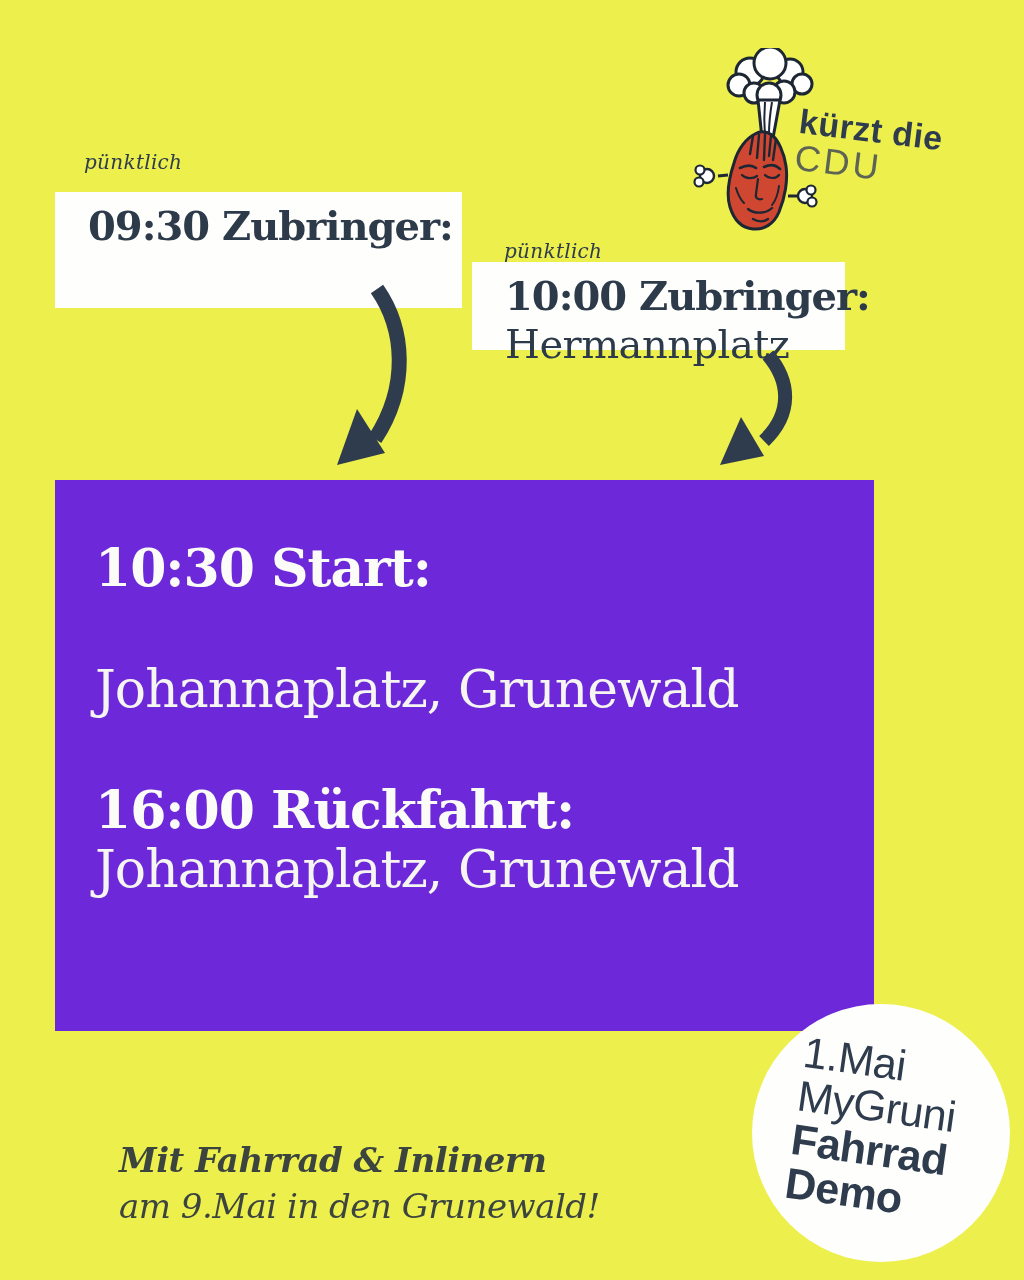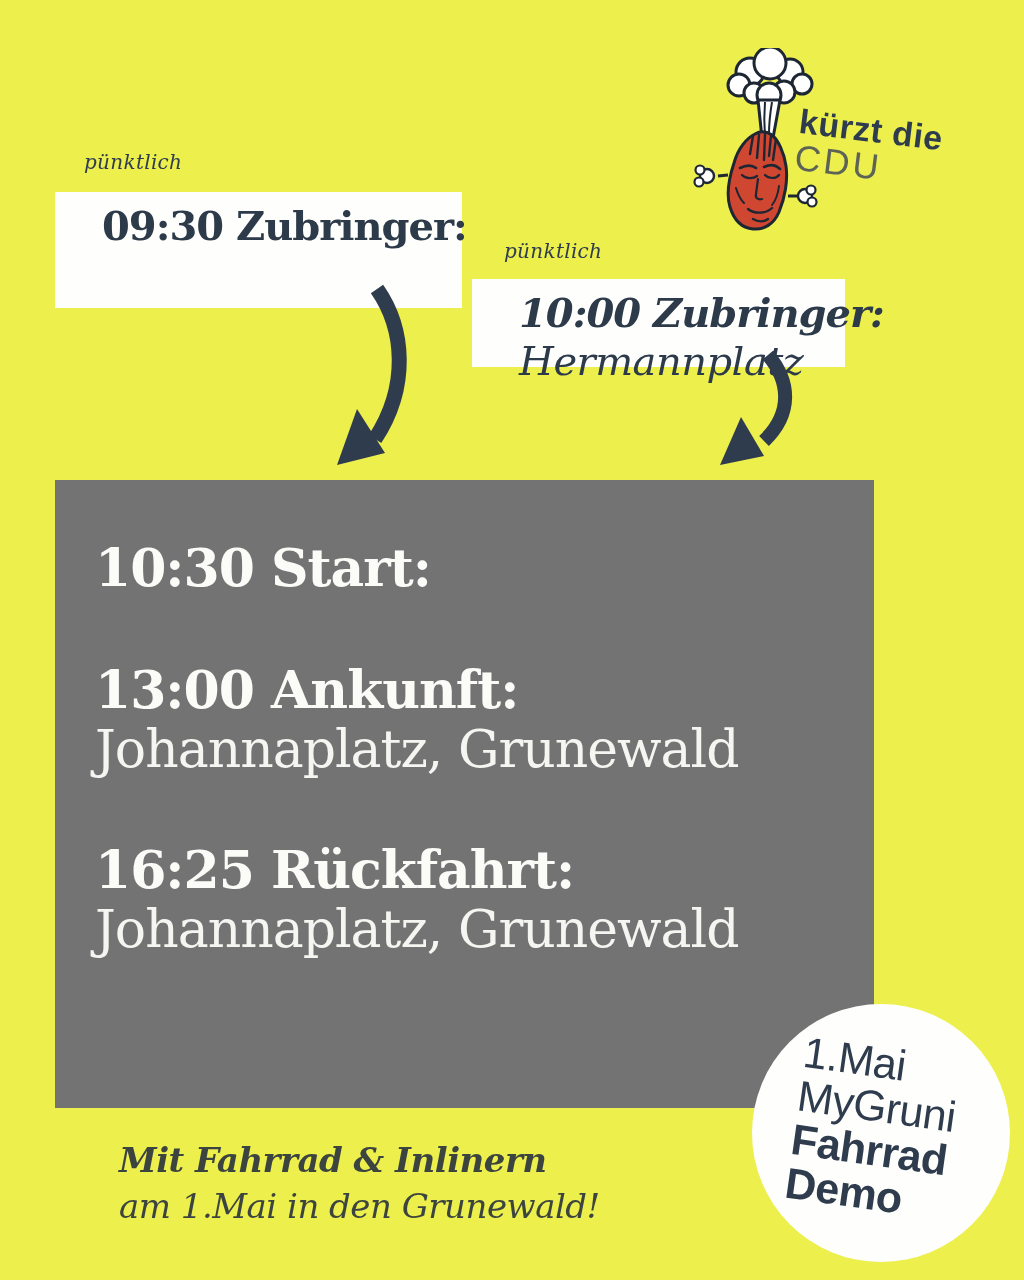--- a/index.html
+++ b/index.html
@@ -19,42 +19,42 @@
     color:#2e3c4d;
     letter-spacing:0.3px;
   }
   #punct1{left:84px;top:150px;}
   #punct2{left:504px;top:239px;}
 
   
   .feeder-box{
     background:#fefefc;
     box-sizing:border-box;
-    padding:9px 0 0 47px;
+    padding:9px 0 0 33px;
     color:#2c3a4a;
     white-space:nowrap;
   }
   #feeder1{left:55px;top:192px;width:407px;height:116px;}
-  #feeder2{left:472px;top:279px;width:373px;height:88px;font-style:italic;}
+  #feeder2{left:472px;top:262px;width:373px;height:88px;}
   .feeder-box .time-title{
     font-weight:700;font-size:40px;line-height:50px;letter-spacing:-1px;
   }
   .feeder-box .location{
     font-weight:400;font-size:40px;line-height:46px;letter-spacing:-0.5px;
   }
 
   
   .arrow{overflow:visible;}
   #arrow1{left:325px;top:281px;}
   #arrow2{left:706px;top:349px;}
 
   
   .schedule{
-    left:55px;top:480px;width:819px;height:628px;
-    background:#737373;
+    left:55px;top:480px;width:819px;height:551px;
+    background:#6d28d9;
     box-sizing:border-box;
     padding:58px 30px 0 40px;
   }
   .entry{margin-bottom:62px;white-space:nowrap;}
   .entry .time-title{
     color:#fbfbf8;font-weight:700;font-size:52px;line-height:60px;letter-spacing:-1px;
   }
   .entry .location{
     color:#f5f5f1;font-weight:400;font-size:52px;line-height:58px;letter-spacing:-1px;
   }
@@ -163,32 +163,31 @@
   <svg id="arrow2" class="abs arrow" width="95" height="125" viewBox="0 0 95 125">
     <path d="M62,6 C84,32 87,64 58,92" fill="none" stroke="#2e3c4d" stroke-width="14"></path>
     <polygon points="14,116 58,107 35,68" fill="#2e3c4d"></polygon>
   </svg>
 
   <div class="abs schedule">
     <div class="entry">
       <div class="time-title">10:30 Start:</div>
     </div>
     <div class="entry">
-      <div class="time-title">13:00 Ankunft:</div>
       <div class="location">Johannaplatz, Grunewald</div>
     </div>
     <div class="entry">
-      <div class="time-title">16:25 Rückfahrt:</div>
+      <div class="time-title">16:00 Rückfahrt:</div>
       <div class="location">Johannaplatz, Grunewald</div>
     </div>
   </div>
 
   <div class="abs footer">
     <div class="footer-line1">Mit Fahrrad &amp; Inlinern</div>
-    <div class="footer-line2">am 1.Mai in den Grunewald!</div>
+    <div class="footer-line2">am 9.Mai in den Grunewald!</div>
   </div>
 
   <div class="abs badge">
     <div class="badge-text">
       <div class="badge-light">1.Mai</div>
       <div class="badge-light">MyGruni</div>
       <div class="badge-bold">Fahrrad</div>
       <div class="badge-bold">Demo</div>
     </div>
   </div>

